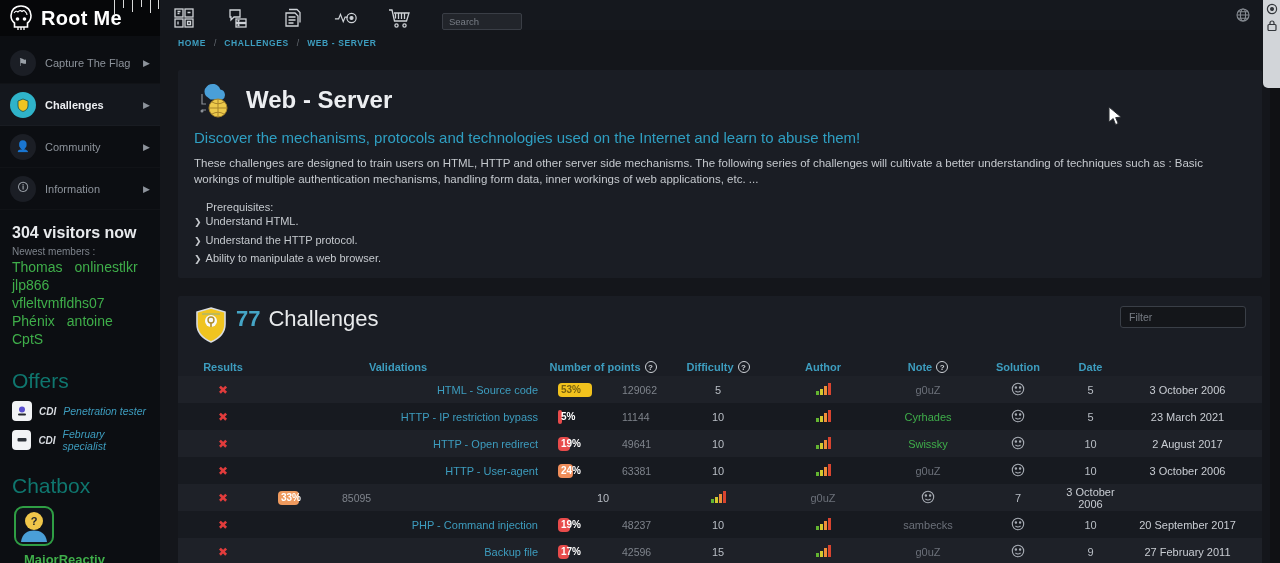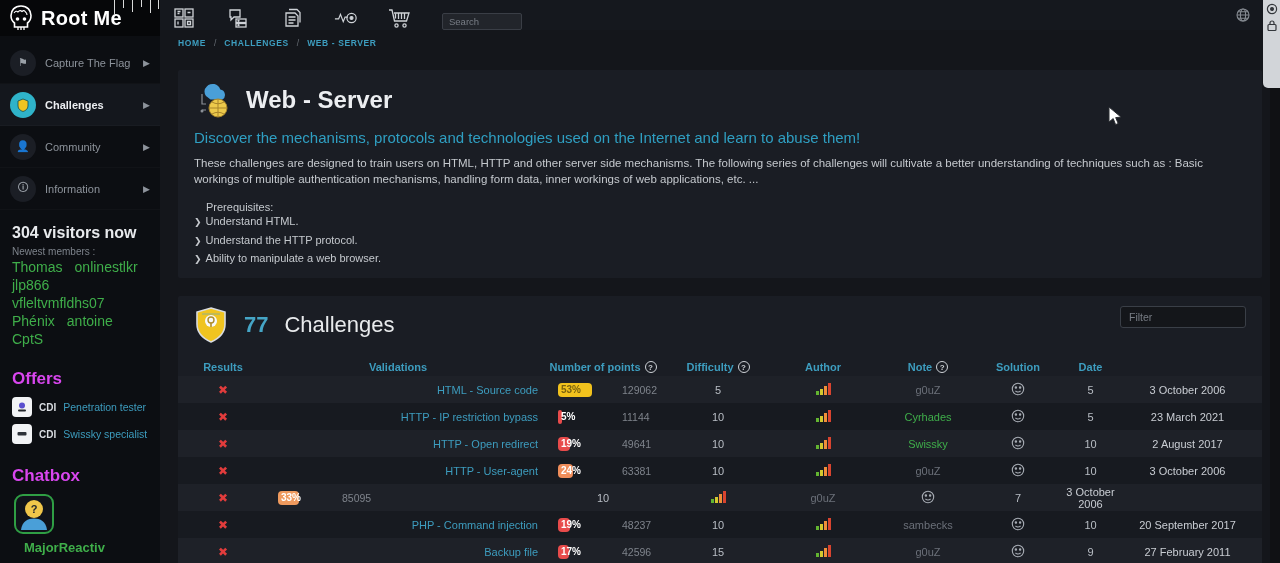--- a/index.html
+++ b/index.html
@@ -17,22 +17,22 @@
   .menu-item.active { background:#14171d; }
   .mi-icon { width:26px; height:26px; border-radius:50%; background:#1b1e25; display:flex; align-items:center; justify-content:center; flex:0 0 26px; font-size:11px; color:#9aa0a8; }
   .mi-icon.challenges { background:#2fb3c9; }
   .mi-label { flex:1; font-size:11px; color:#8d939b; }
   .menu-item.active .mi-label { color:#eceef1; font-weight:700; }
   .mi-chev { color:#8d939b; font-size:9px; }
   .visitors { color:#e8eaed; font-size:16px; font-weight:600; margin:14px 12px 4px; }
   .newest-label { color:#7d838b; font-size:10px; margin:4px 12px 2px; }
   .members { display:flex; flex-wrap:wrap; column-gap:12px; row-gap:2px; margin:2px 12px 0; }
   .members a { color:#3fae4a; font-size:14px; text-decoration:none; }
-  .side-h2 { color:#d946ef; font-size:17px; font-weight:700; margin:22px 12px 8px; }
-  .offer { display:flex; align-items:center; gap:7px; margin:7px 12px; }
+  .side-h2 { color:#0f766e; font-size:21px; font-weight:400; margin:22px 12px 8px; }
+  .offer { display:flex; align-items:center; gap:7px; margin:7px 12px;font-style:italic; }
   .offer-ic { width:20px; height:20px; border-radius:4px; background:#f2f3f5; display:flex; align-items:center; justify-content:center; font-size:8px; }
   .offer-badge { color:#d8dbe0; font-size:10px; font-weight:800; }
   .offer a { color:#3d9dbf; font-size:10.5px; text-decoration:none; }
   .chat { margin:6px 12px 0; }
   .chat-avatar { width:40px; height:40px; border-radius:9px; border:2px solid #2f9e44; background:#10131a; overflow:hidden; margin-left:2px; }
   .chat-user { display:block; color:#3fae4a; font-size:13px; font-weight:600; text-decoration:none; margin:6px 0 1px 12px; }
   .chat-time { color:#7c828a; font-size:10.5px; font-style:italic; margin-left:14px; }
   .chat-msg { color:#9aa0a8; font-size:10.5px; line-height:14px; margin-top:14px; }
 
   
@@ -51,21 +51,21 @@
   .panel.challenges { top:296px; height:430px; padding:10px 0 0; }
 
   .intro-head { display:flex; align-items:center; gap:10px; }
   .intro-title { color:#eceef1; font-size:24px; font-weight:600; }
   .intro-sub { color:#2f9fc2; font-size:15px; margin-top:9px; }
   .intro-desc { color:#c5c9ce; font-size:11.5px; line-height:16px; margin-top:9px; max-width:1056px; }
   .prereq-label { color:#c5c9ce; font-size:11px; margin-top:14px;padding-left:12px; }
   .prereq { color:#c5c9ce; font-size:11px; line-height:17.5px; }
   .prereq .arr { font-size:9px; margin-right:4px; }
 
-  .ch-head { display:flex; align-items:center; gap:16px; padding-left:16px; }
+  .ch-head { display:flex; gap:8px; padding-left:16px; }
   .ch-count { color:#45a5c6; font-size:22px; font-weight:700; }
   .ch-title { color:#e8eaec; font-size:22px; font-weight:400; }
   .filter-box { position:absolute; right:16px; top:10px; width:126px; height:22px; background:#14161a; border:1px solid #3a3f47; border-radius:3px; color:#c5c9ce; font-size:10.5px; padding:0 8px; outline:none; }
   .filter-box::placeholder { color:#787d85; }
 
   .t-grid { display:grid; grid-template-columns:70px 280px 130px 100px 110px 100px 80px 65px 129px; align-items:center; padding-left:10px; }
   .t-head { margin-top:14px; height:18px; }
   .t-head .cell { color:#3d9dbf; font-size:11px; font-weight:700; text-align:center; display:flex; align-items:center; justify-content:center; gap:4px; }
   .help { display:inline-flex; width:12px; height:12px; border:1px solid #cdd1d6; border-radius:50%; color:#cdd1d6; font-size:8px; font-weight:700; align-items:center; justify-content:center; }
   .t-row { height:27px; }
@@ -163,21 +163,21 @@
       <span class="offer-badge">CDI</span>
       <a href="#">Penetration tester</a>
     </div>
     <div class="offer">
       <span class="offer-ic">
           <svg width="12" height="12" viewBox="0 0 12 12">
             <rect x="1.5" y="4" width="9" height="3.4" rx="1" fill="#2d3138"></rect>
           </svg>
         </span>
       <span class="offer-badge">CDI</span>
-      <a href="#">Swissky specialist</a>
+      <a href="#">February specialist</a>
     </div>
 
     <h2 class="side-h2">Chatbox</h2>
     <div class="chat">
       <div class="chat-avatar">
         <svg width="36" height="36" viewBox="0 0 36 36">
           <circle cx="18" cy="13" r="9" fill="#f0c64a"></circle>
           <text x="18" y="17" text-anchor="middle" font-size="11" font-weight="bold" fill="#23262c">?</text>
           <path d="M5 34 C6 25 12 22.5 18 22.5 C24 22.5 30 25 31 34 Z" fill="#4a9fd8"></path>
         </svg>

